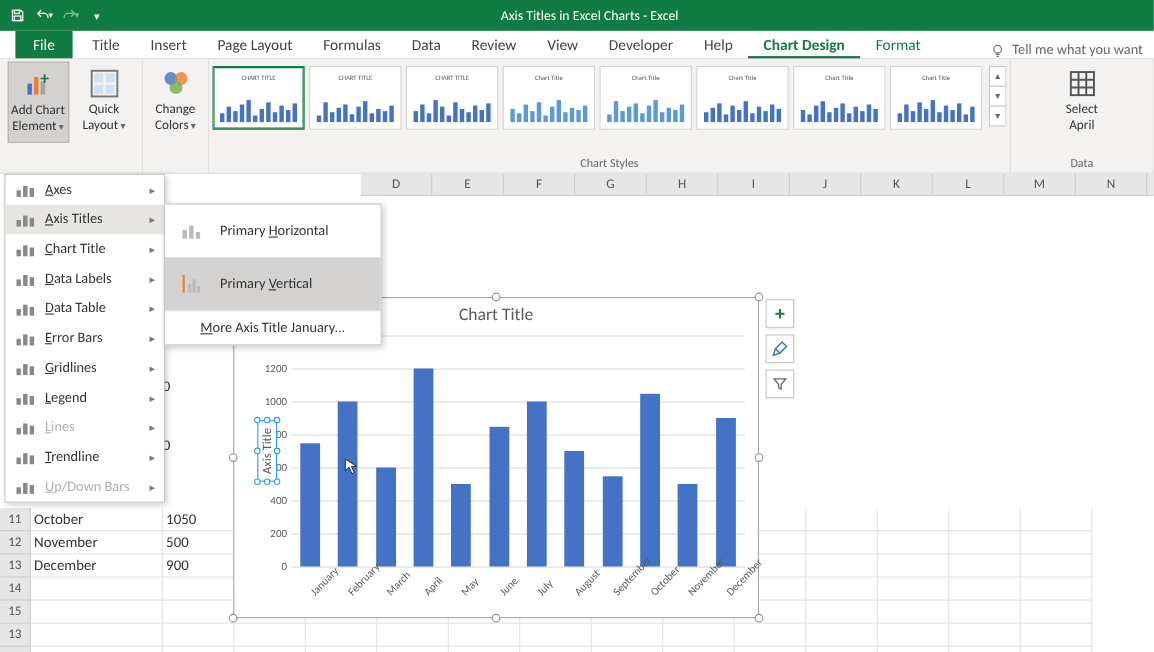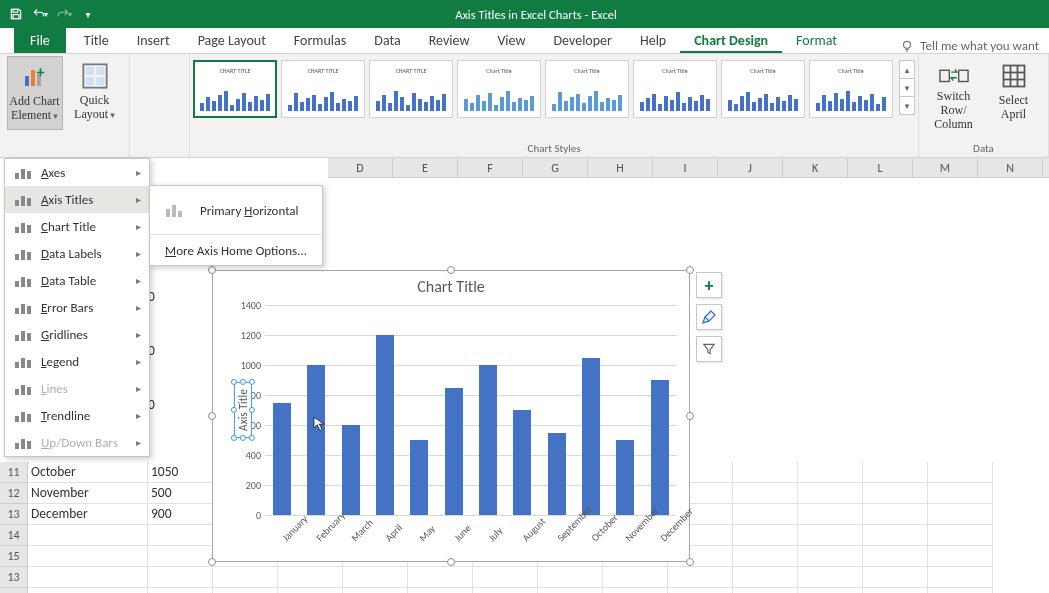--- a/index.html
+++ b/index.html
@@ -22,21 +22,21 @@
   .bulb { width: 14px; height: 14px; }
 
   
   .ribbon { height: 104px; background: #f3f2f1; border-bottom: 1px solid #d4d4d4; display: flex; position: relative; }
   .ribbon-group { display: flex; flex-direction: column; align-items: center; padding: 2px 6px 2px; border-right: 1px solid #e1dfdd; }
   .ribbon-group .body { flex: 1; display: flex; align-items: flex-start; gap: 4px; }
   .ribbon-group .label { font-size: 11px; color: #666; padding-top: 2px; text-align: center; }
   .big-btn { width: 56px; height: 74px; display: flex; flex-direction: column; align-items: center; justify-content: flex-start; padding-top: 4px; cursor: pointer; font-size: 12px; text-align: center; line-height: 1.15; gap: 2px; }
   .big-btn.active { background: #d4d2d0; border: 1px solid #b5b3b0; }
   .big-btn .ico { width: 32px; height: 32px; display: flex; align-items: center; justify-content: center; }
-  .big-btn .txt { font-size: 12px; font-family: Liberation Serif, serif; }
+  .big-btn .txt { font-size: 12px; }
   .caret-down::after { content: " ▾"; font-size: 9px; color: #666; }
   .style-gallery { display: flex; gap: 4px; padding-top: 4px; }
   .style-thumb { width: 84px; height: 58px; background: #fff; border: 1px solid #d4d2d0; display: flex; flex-direction: column; align-items: center; justify-content: center; padding: 3px; cursor: pointer; }
   .style-thumb.sel { border: 1px solid #107c41; box-shadow: 0 0 0 1px #107c41 inset; }
   .thumb-title { font-size: 6px; color: #555; margin-bottom: 2px; }
   .thumb-bars { display: flex; align-items: flex-end; gap: 2px; height: 34px; }
   .thumb-bars span { width: 4px; background: #4472c4; }
   .gallery-nav { display: flex; flex-direction: column; margin-left: 2px; padding-top: 4px; }
   .gallery-nav div { width: 16px; height: 19px; border: 1px solid #c8c6c4; display:flex; align-items:center; justify-content:center; font-size:9px; color:#666; cursor:pointer; background:#fff; margin-bottom:-1px; }
 
@@ -52,21 +52,21 @@
   .cell.wide { width: 120px; }
 
   
   .dropdown { position: absolute; top: 0; left: 4px; width: 146px; background: #fff; border: 1px solid #c8c6c4; box-shadow: 2px 2px 6px rgba(0,0,0,0.2); z-index: 20; font-size: 13px; }
   .dropdown-item { height: 27px; display: flex; align-items: center; padding: 0 8px 0 10px; cursor: pointer; gap: 10px; color: #333; }
   .dropdown-item.hover { background: #e8e6e3; }
   .dropdown-item.disabled { color: #b0aead; justify-content: center; }
   .dropdown-item .mi-icon { width: 16px; height: 16px; display:flex; align-items:center; justify-content:center; }
   .dropdown-item .chev { margin-left: auto; font-size: 10px; color: #777; }
 
-  .submenu { position: absolute; top: 27px; left: 149px; width: 174px; background: #fff; border: 1px solid #c8c6c4; box-shadow: 2px 2px 6px rgba(0,0,0,0.2); z-index: 21; font-size: 13px; }
+  .submenu { position: absolute; top: 27px; left: 149px; width: 198px; background: #fff; border: 1px solid #c8c6c4; box-shadow: 2px 2px 6px rgba(0,0,0,0.2); z-index: 21; font-size: 13px; }
   .sub-item { height: 48px; display: flex; align-items: center; padding: 0 12px; gap: 14px; cursor: pointer; }
   .sub-item.hover { background: #d4d2d0; }
   .sub-item .si-ico { width: 24px; height: 24px; display:flex; align-items:center; justify-content:center; }
   .sub-sep { border-top: 1px solid #e1dfdd; }
   .sub-more { height: 30px; display: flex; align-items: center; justify-content: center; font-size: 13px; cursor:pointer; }
   .under { text-decoration: underline; }
 
   
   .chart-obj { position: absolute; left: 212px; top: 112px; width: 478px; height: 292px; background: #fff; border: 1px solid #a6a6a6; z-index: 5; }
   .handle { position:absolute; width:8px; height:8px; background:#fff; border:1px solid #8f8f8f; border-radius:50%; }
@@ -174,20 +174,33 @@
             </svg>
         </div>
         <div class="txt caret-down" style="white-space:pre-line">Quick
 Layout</div>
       </div>
     </div>
     <div class="label">&nbsp;</div>
   </div>
 
   <div class="ribbon-group" style="width:60px">
+    <div class="body">
+      <div class="big-btn">
+        <div class="ico">
+          <svg width="28" height="28" viewBox="0 0 24 24">
+              <circle cx="8" cy="8" r="5" fill="#4472c4" opacity=".8"></circle>
+              <circle cx="16" cy="8" r="5" fill="#ed7d31" opacity=".8"></circle>
+              <circle cx="12" cy="15" r="5" fill="#70ad47" opacity=".8"></circle>
+            </svg>
+        </div>
+        <div class="txt caret-down" style="white-space:pre-line">Change
+Colors</div>
+      </div>
+    </div>
     <div class="label">&nbsp;</div>
   </div>
 
   <div class="ribbon-group" style="flex:1; min-width:0">
     <div class="body" style="overflow:hidden">
       <div class="style-gallery" id="style-gallery">
           <div class="style-thumb sel">
             <div class="thumb-title">CHART TITLE</div>
             <div class="thumb-bars">
               <span style="height: 8px;"></span>
@@ -330,31 +343,20 @@
         <div>▾</div>
       </div>
     </div>
     <div class="label">Chart Styles</div>
   </div>
 
   <div class="ribbon-group" style="width:130px">
     <div class="body">
       <div class="big-btn">
         <div class="ico">
-          <svg width="30" height="28" viewBox="0 0 32 24" fill="none" stroke="#555" stroke-width="1.5">
-              <rect x="1" y="8" width="10" height="12"></rect>
-              <rect x="21" y="8" width="10" height="12"></rect>
-              <path d="M13 10 l6 0 l-2 -3 M19 16 l-6 0 l2 3" stroke="#107c41"></path>
-            </svg>
-        </div>
-        <div class="txt" style="white-space:pre-line">Switch Row/
-Column</div>
-      </div>
-      <div class="big-btn">
-        <div class="ico">
           <svg width="28" height="28" viewBox="0 0 24 24" fill="none" stroke="#555" stroke-width="1.5">
               <rect x="3" y="3" width="18" height="18"></rect>
               <line x1="3" y1="9" x2="21" y2="9"></line>
               <line x1="3" y1="15" x2="21" y2="15"></line>
               <line x1="9" y1="3" x2="9" y2="21"></line>
               <line x1="15" y1="3" x2="15" y2="21"></line>
             </svg>
         </div>
         <div class="txt" style="white-space:pre-line">Select
 April</div>
@@ -637,23 +639,33 @@
     <div class="sub-item">
       <div class="si-ico">
         <div class="mini-bars" style="height:14px">
             <span style="height:8px;background:#bbb"></span>
             <span style="height:12px;background:#bbb"></span>
             <span style="height:6px;background:#bbb"></span>
           </div>
       </div>
       <span><span>Primary </span><span class="under">H</span><span>orizontal</span></span>
     </div>
+    <div class="sub-item hover">
+      <div class="si-ico">
+        <div style="display:flex;align-items:flex-end;gap:1px;height:16px;border-left:2px solid #ed7d31;padding-left:3px">
+            <span style="width:3px;height:8px;background:#bbb"></span>
+            <span style="width:3px;height:12px;background:#bbb"></span>
+            <span style="width:3px;height:6px;background:#bbb"></span>
+          </div>
+      </div>
+      <span><span>Primary </span><span class="under">V</span><span>ertical</span></span>
+    </div>
     <div class="sub-sep"></div>
     <div class="sub-more">
-      <span><span class="under">M</span><span>ore Axis Home Options...</span></span>
+      <span><span class="under">M</span><span>ore Axis Title January...</span></span>
     </div>
   </div>
 
   <div class="cursor-img">
     <svg viewBox="0 0 24 24">
         <path d="M3 2 L3 18 L8 13 L12 22 L15 20 L11 12 L18 12 Z" fill="#fff" stroke="#000" stroke-width="1"></path>
       </svg>
   </div>
 
   <div class="chart-obj">

